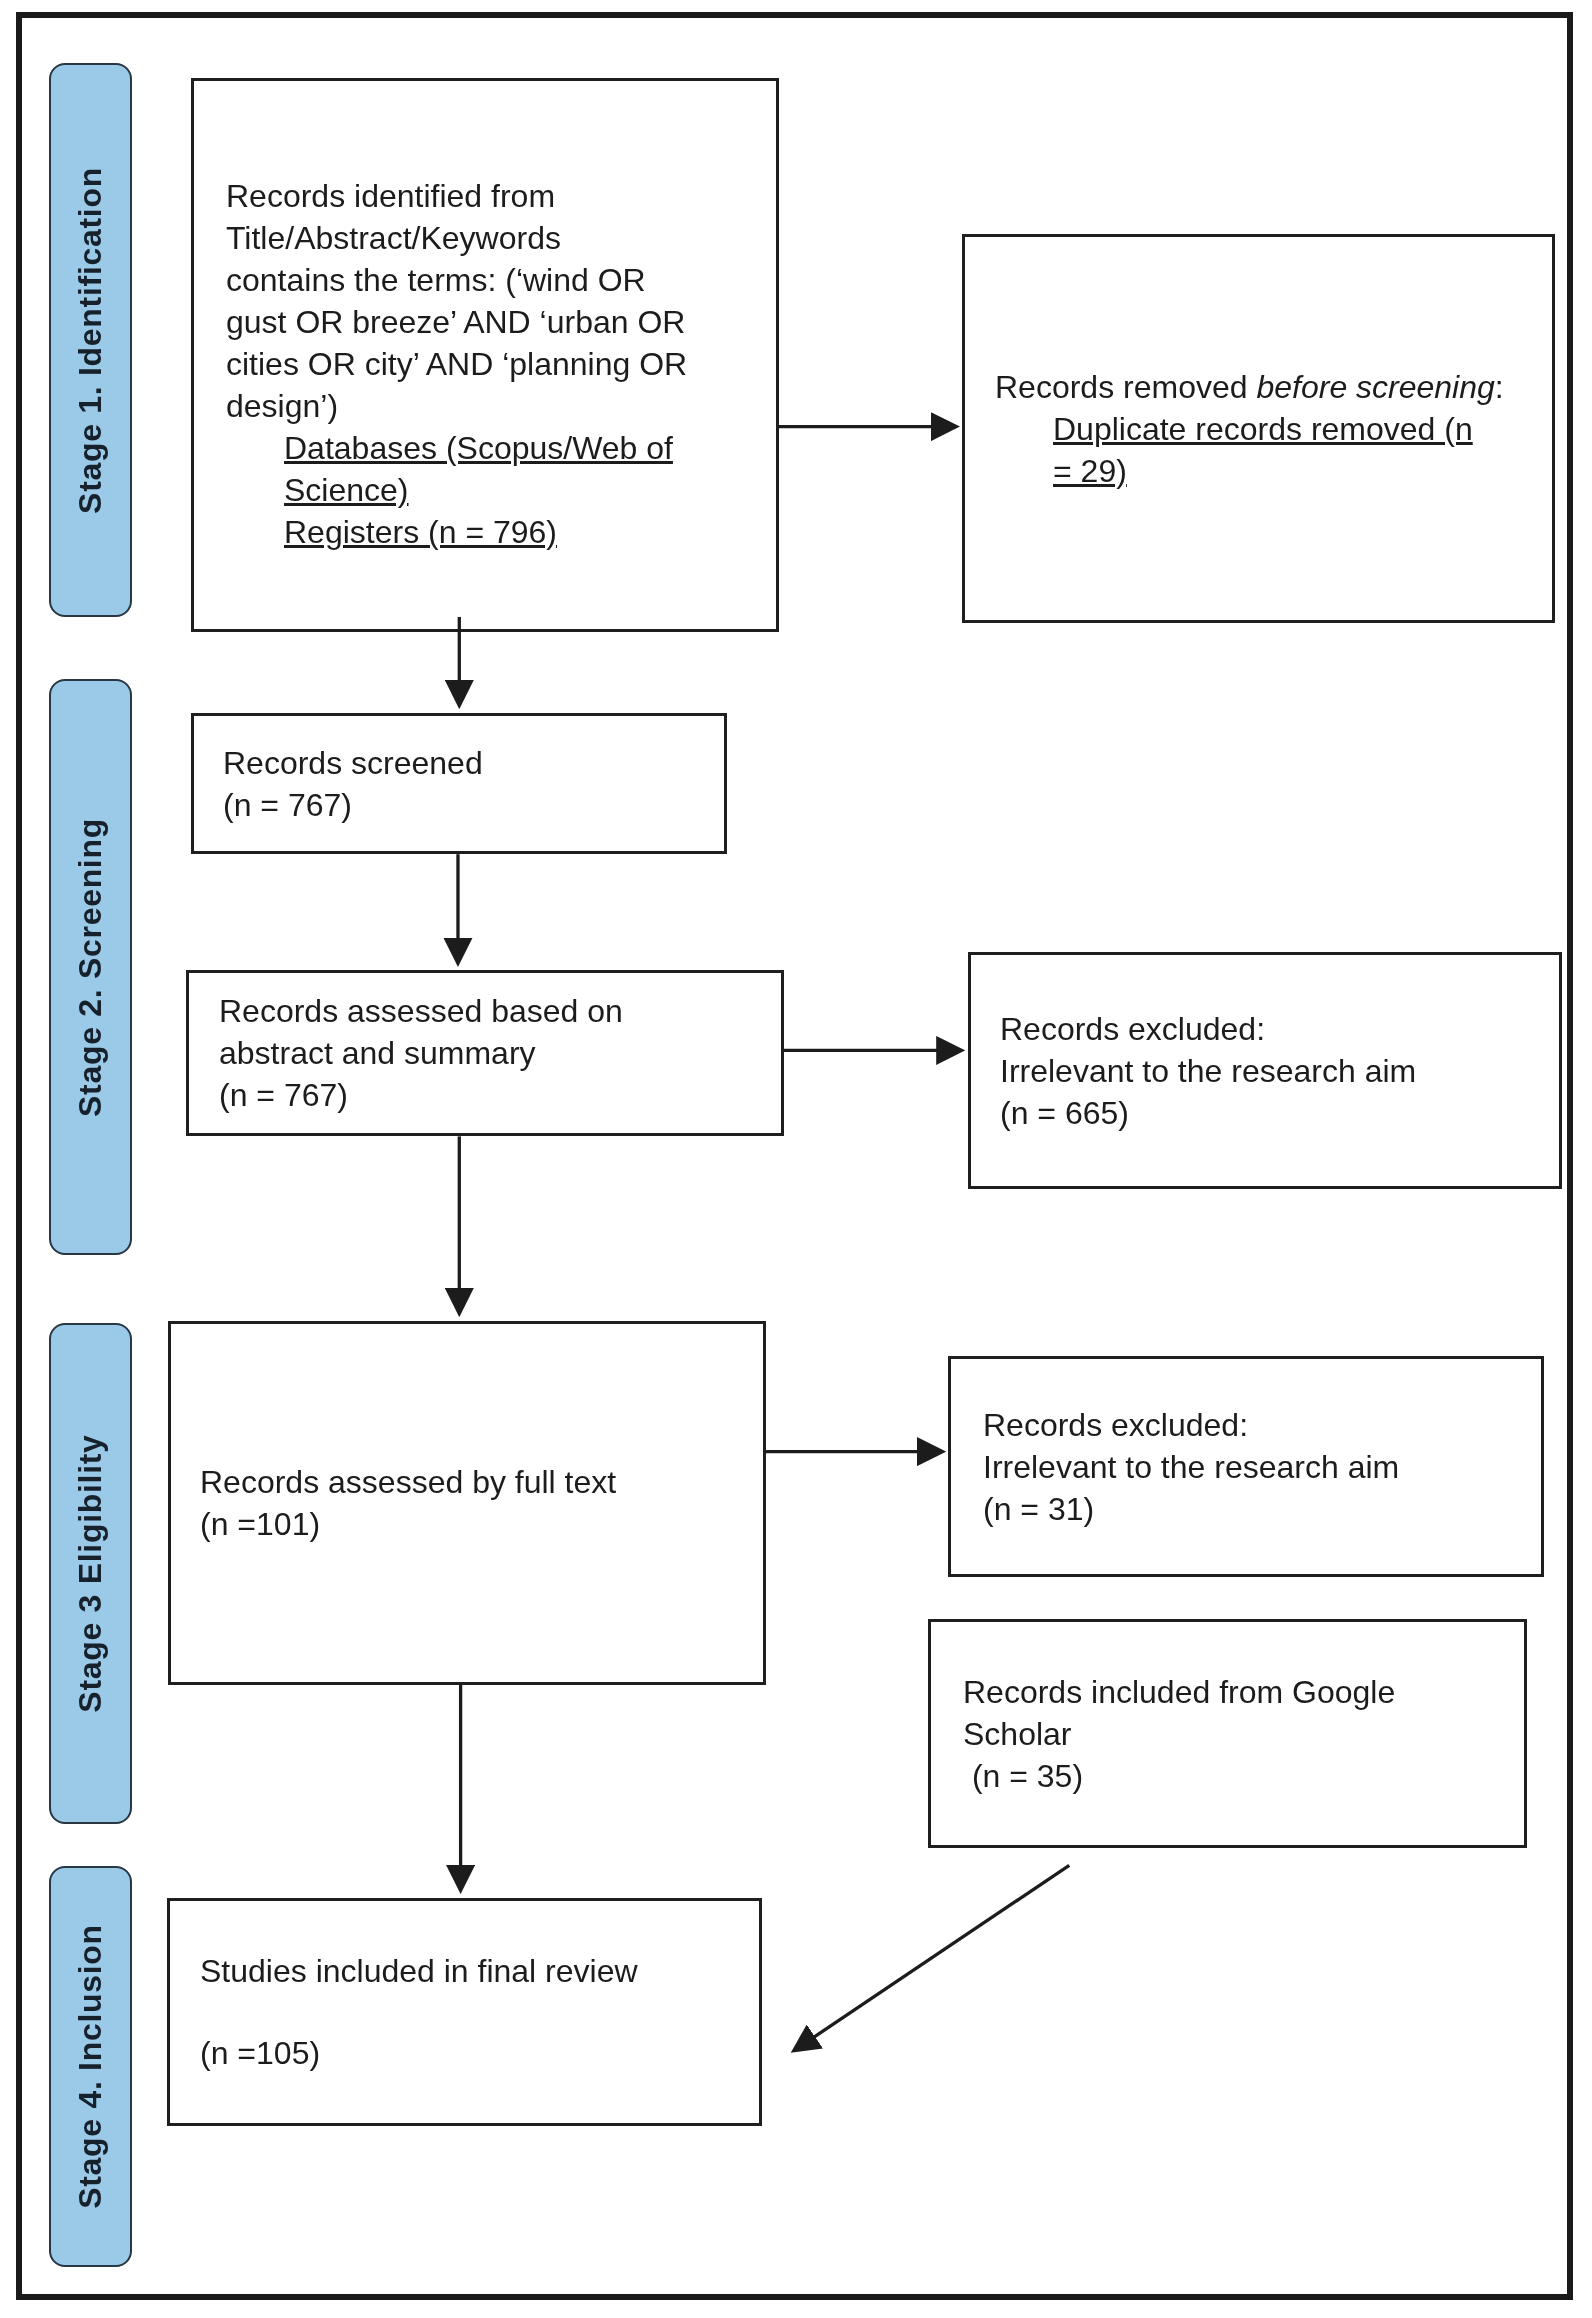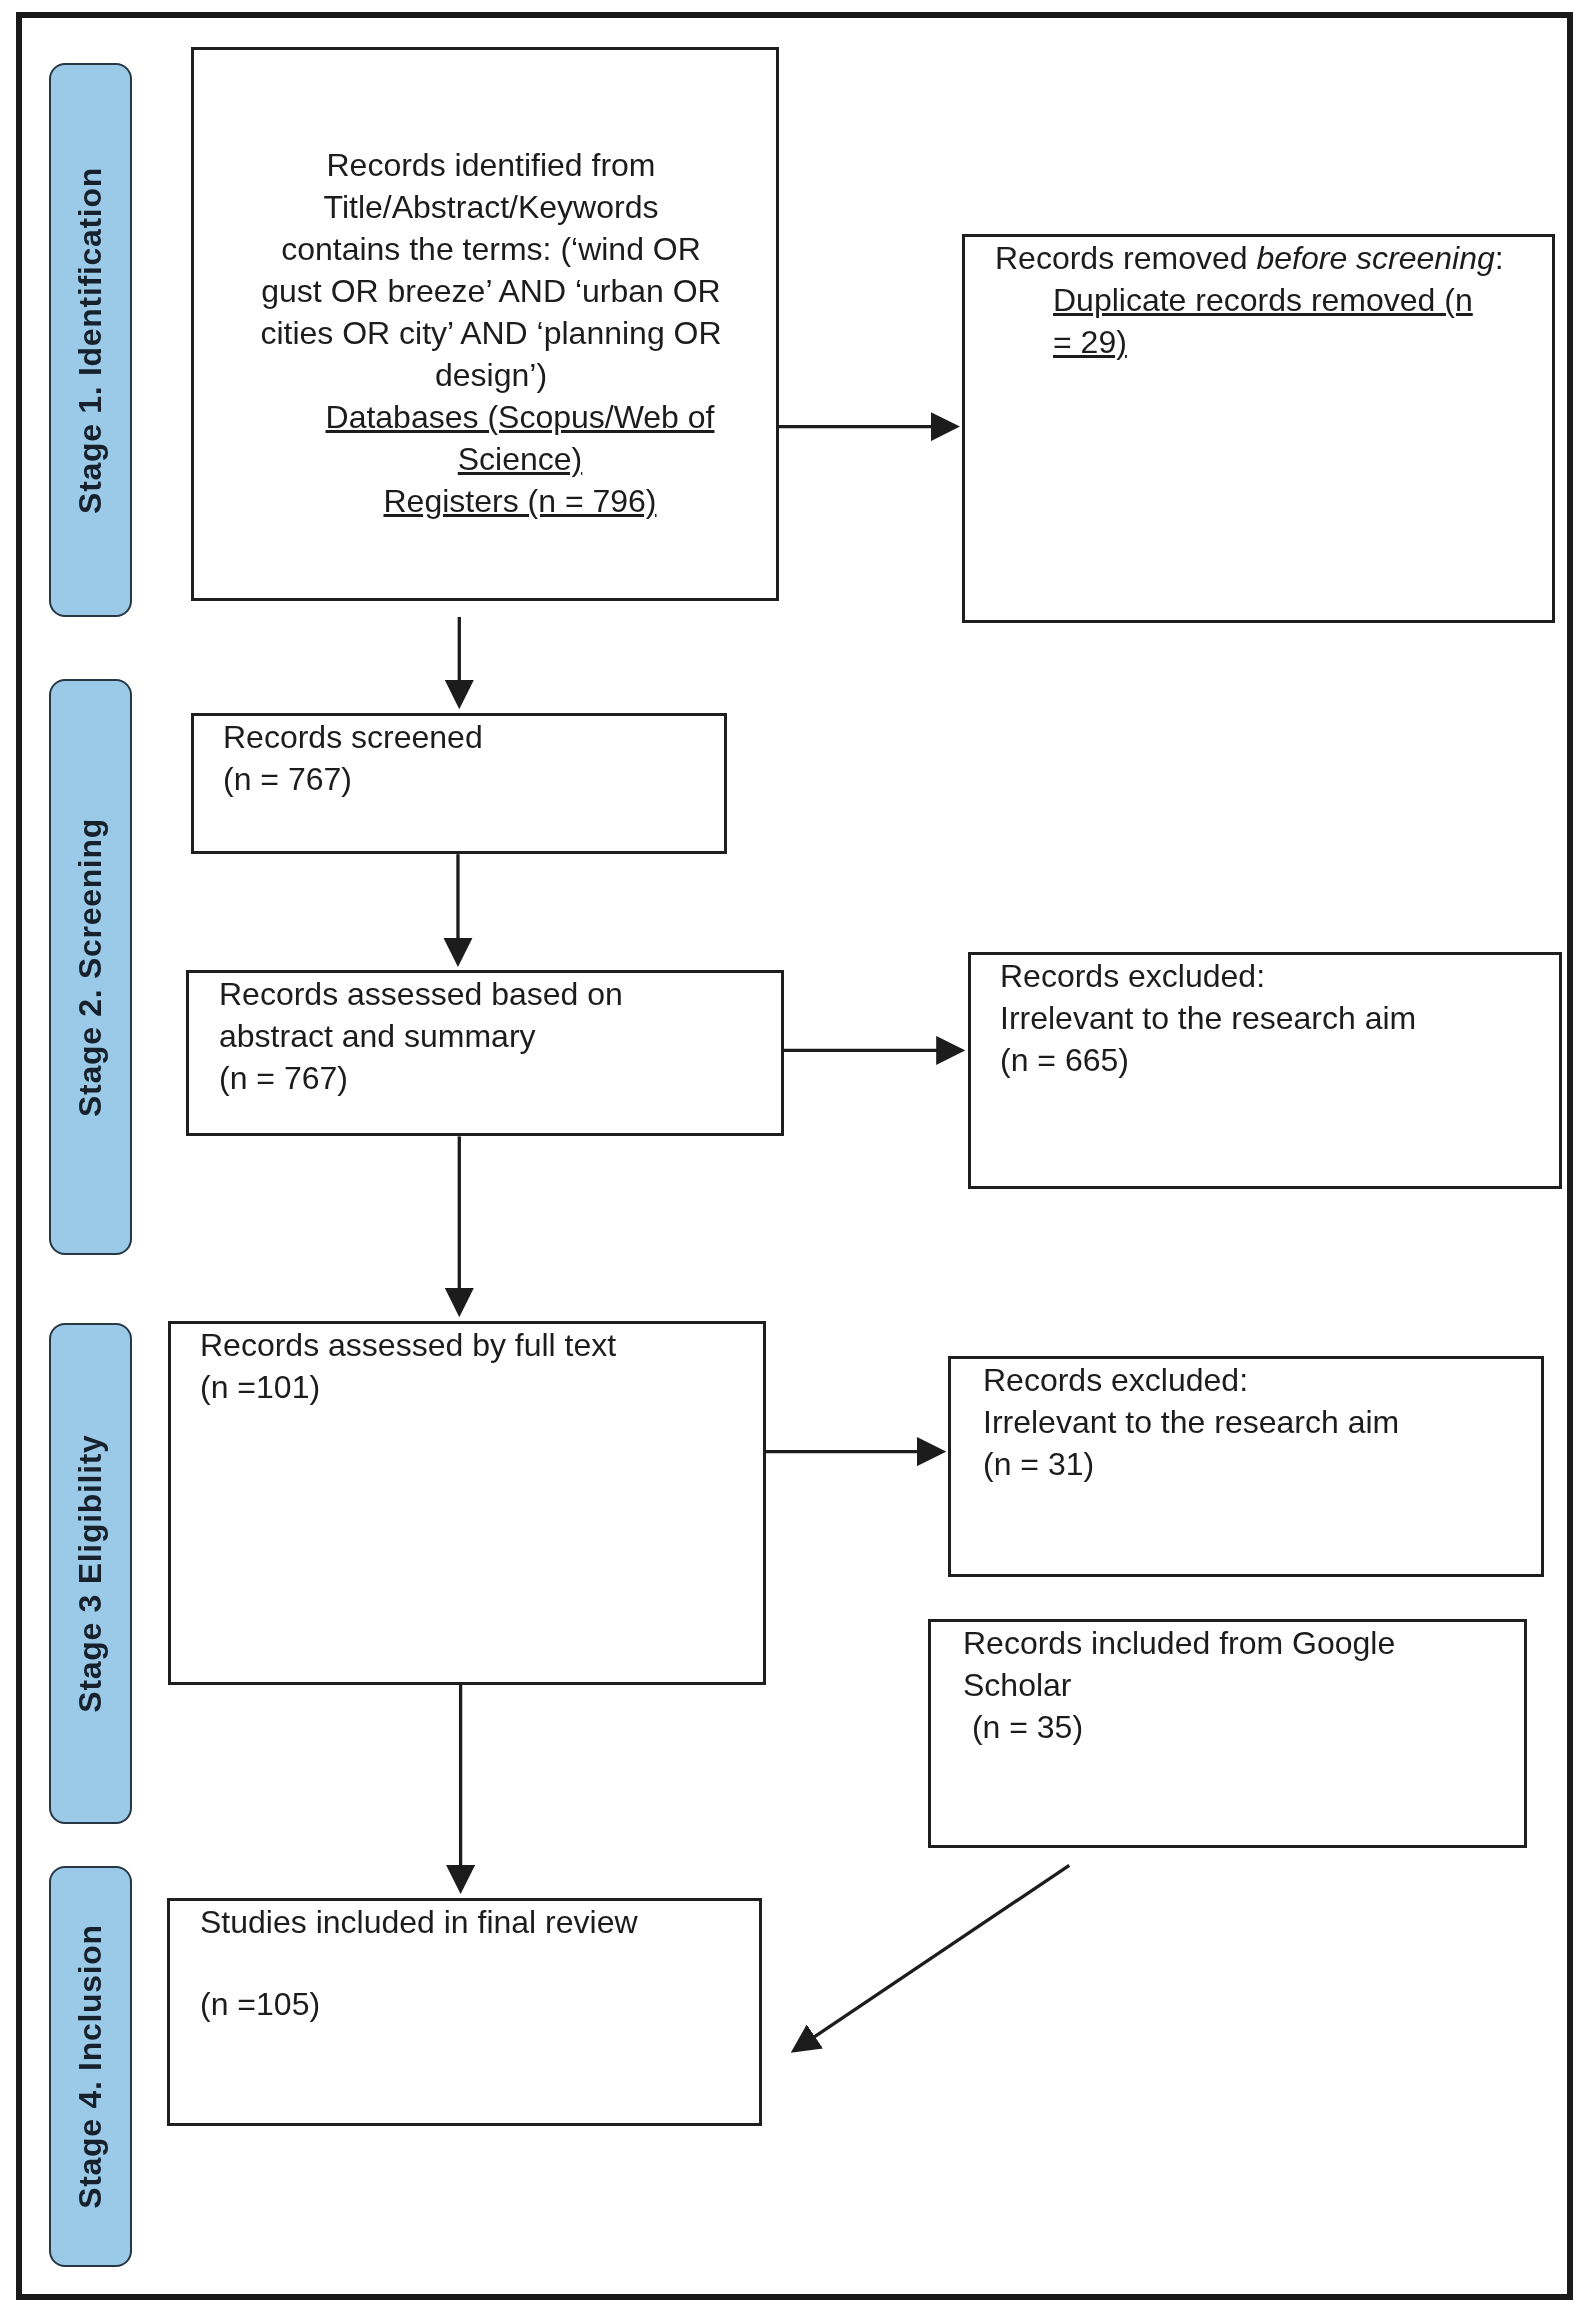--- a/index.html
+++ b/index.html
@@ -16,31 +16,31 @@
     background:#9bcae9;border:2.6px solid #283744;border-radius:16px;
     display:flex;align-items:center;justify-content:center;
   }
   .stage span{
     transform:rotate(-90deg);white-space:nowrap;
     font-weight:bold;font-size:32px;letter-spacing:0.7px;color:#16212c;
   }
   .box{
     position:absolute;box-sizing:border-box;background:#ffffff;
     border:3.3px solid #1f1f1f;display:flex;flex-direction:column;
-    justify-content:flex-start;font-size:32px;
+    justify-content:center;font-size:32px;
   }
   .ln{line-height:42px;white-space:pre-wrap;}
   .indent{margin-left:58px;text-decoration:underline;}
   .box--top{justify-content:flex-start;padding-top:94px;}
   .arrows{position:absolute;left:0;top:0;width:1592px;height:2319px;pointer-events:none;}
   .stage1{left:49px;top:63px;height:554px;}
   .stage2{left:49px;top:679px;height:576px;}
   .stage3{left:49px;top:1323px;height:501px;}
   .stage4{left:49px;top:1866px;height:401px;}
-  .box-identified{left:191px;top:47px;width:588px;height:554px;padding-left:32px;padding-right:20px;align-items:center;}
+  .box-identified{left:191px;top:78px;width:588px;height:554px;padding-left:32px;padding-right:20px;}
   .box-removed{left:962px;top:234px;width:593px;height:389px;padding-left:30px;padding-right:20px;}
   .box-screened{left:191px;top:713px;width:536px;height:141px;padding-left:29px;}
   .box-abstract{left:186px;top:970px;width:598px;height:166px;padding-left:30px;}
   .box-excluded665{left:968px;top:952px;width:594px;height:237px;padding-left:29px;}
   .box-fulltext{left:168px;top:1321px;width:598px;height:364px;padding-left:29px;}
   .box-excluded31{left:948px;top:1356px;width:596px;height:221px;padding-left:32px;}
   .box-google{left:928px;top:1619px;width:599px;height:229px;padding-left:32px;}
   .box-final{left:167px;top:1898px;width:595px;height:228px;padding-left:30px;gap:40px;}
 </style>
 </head>

